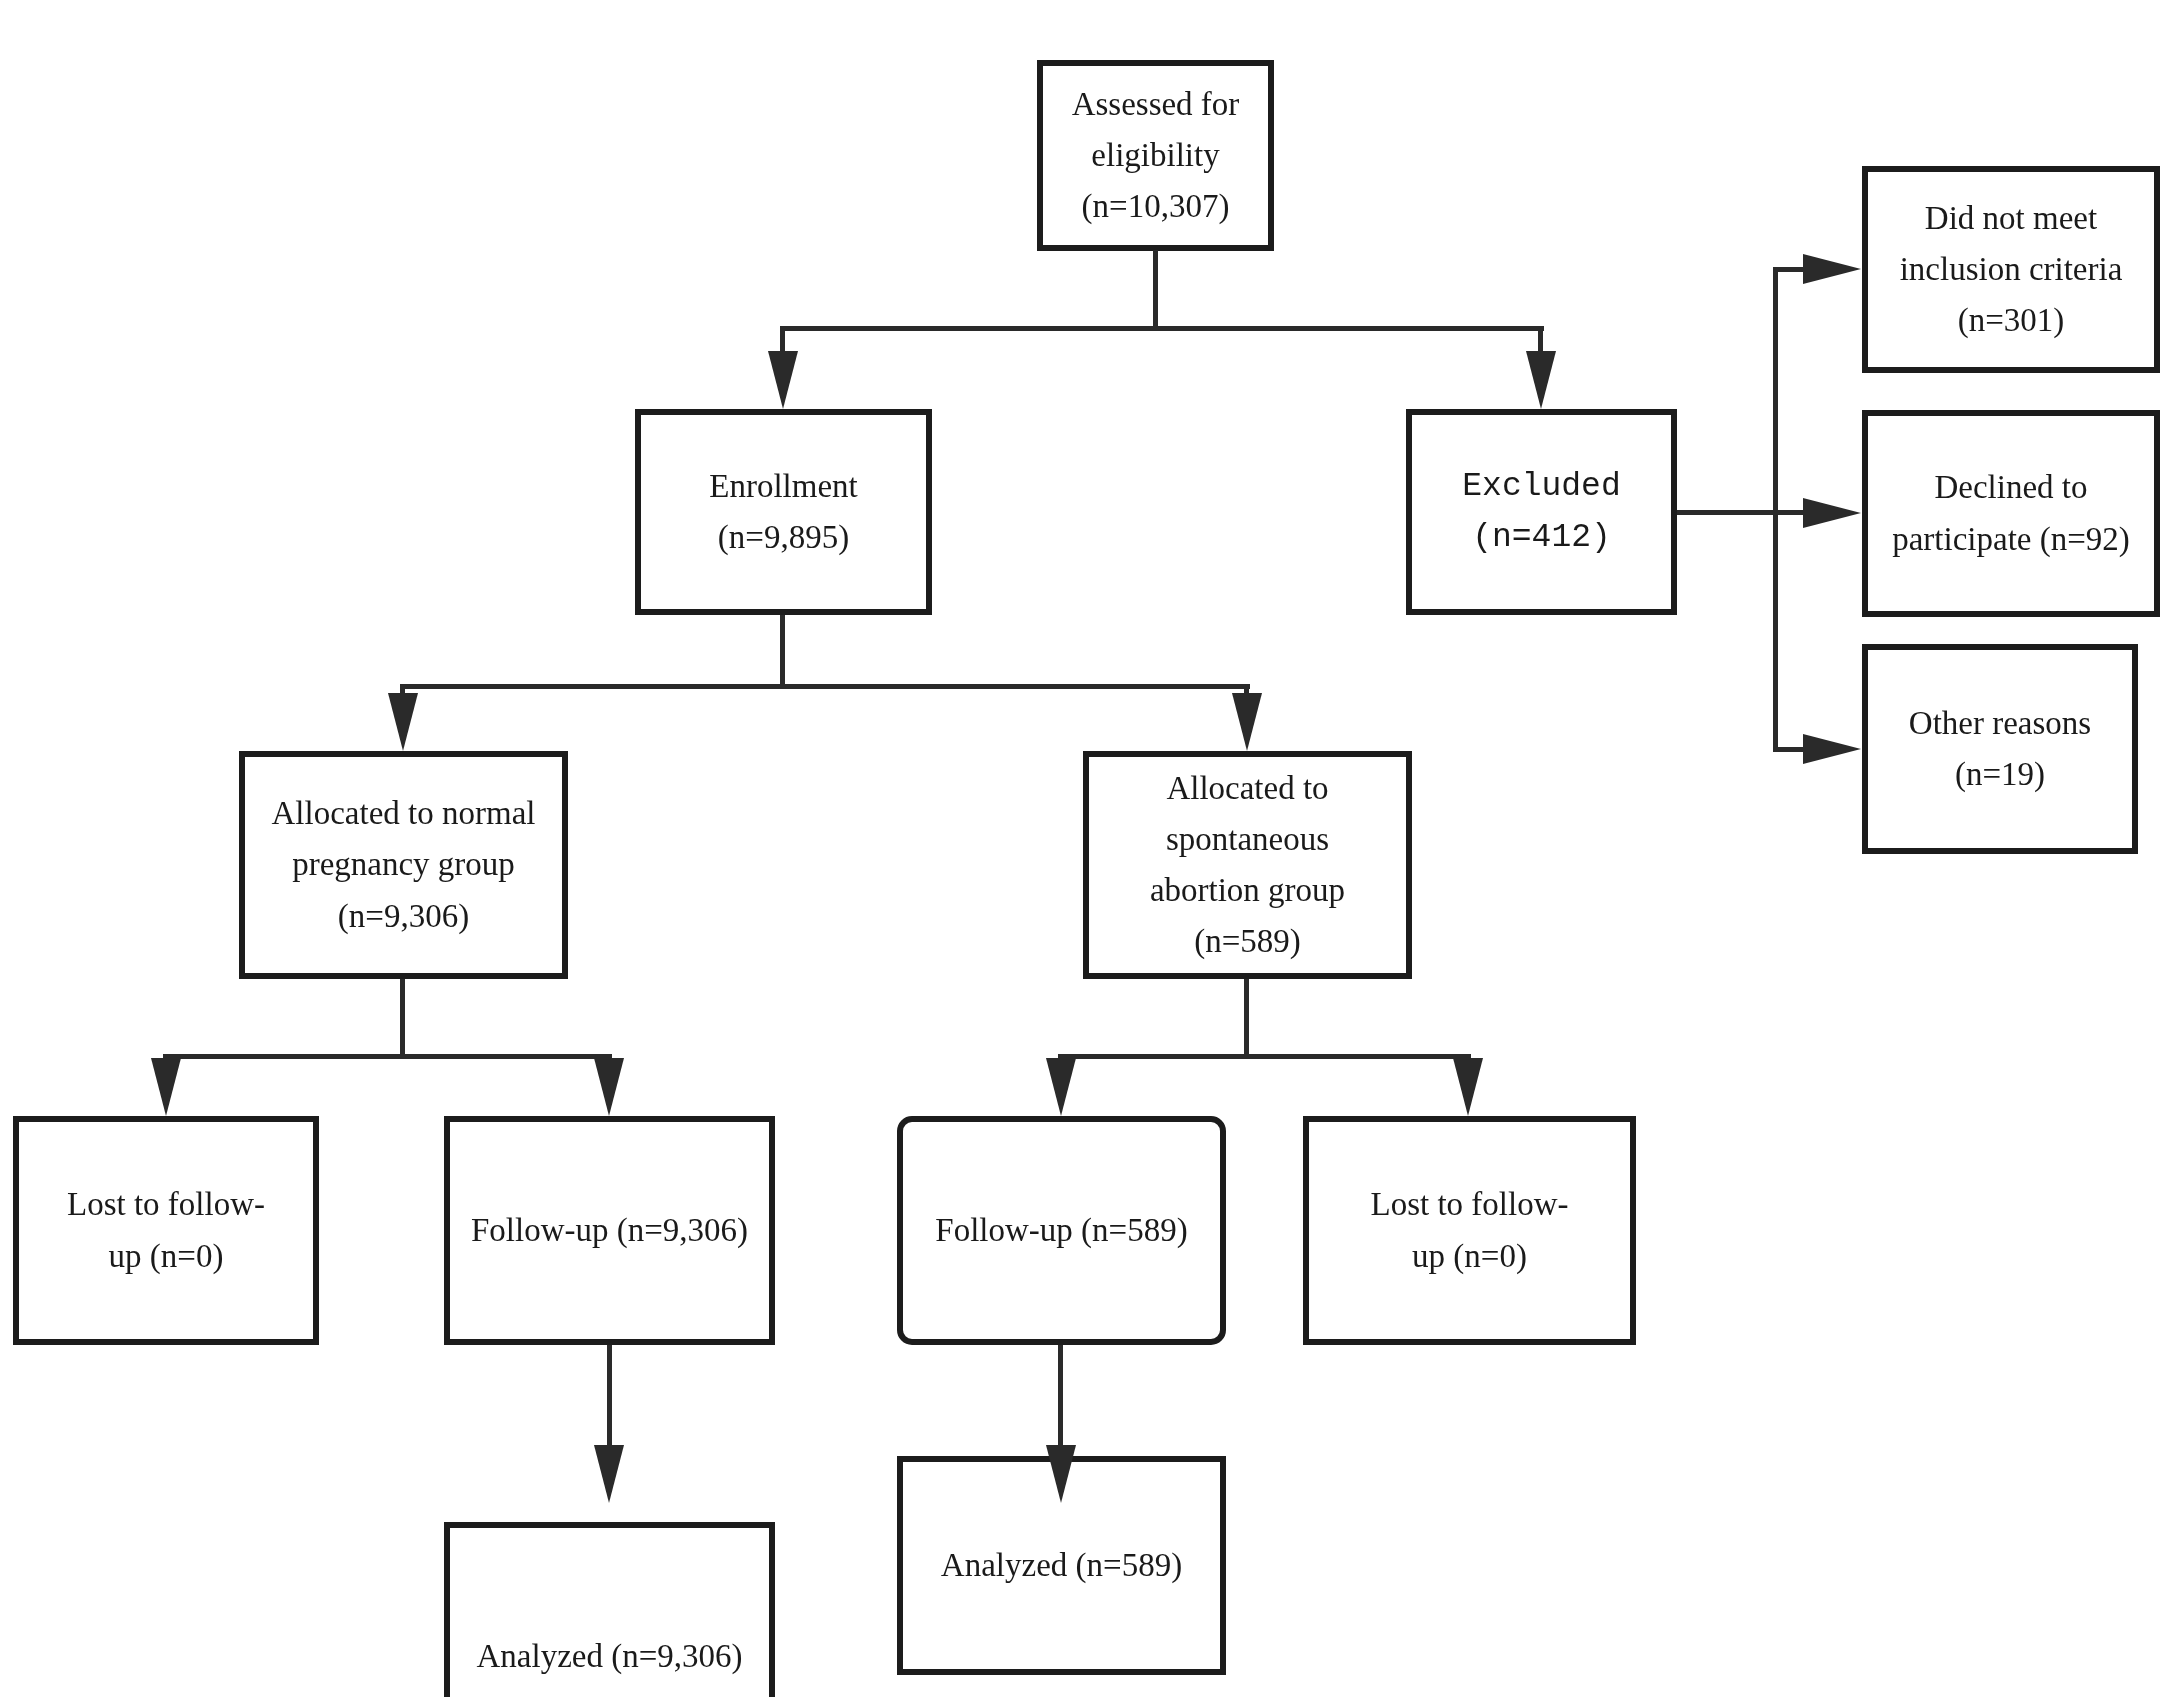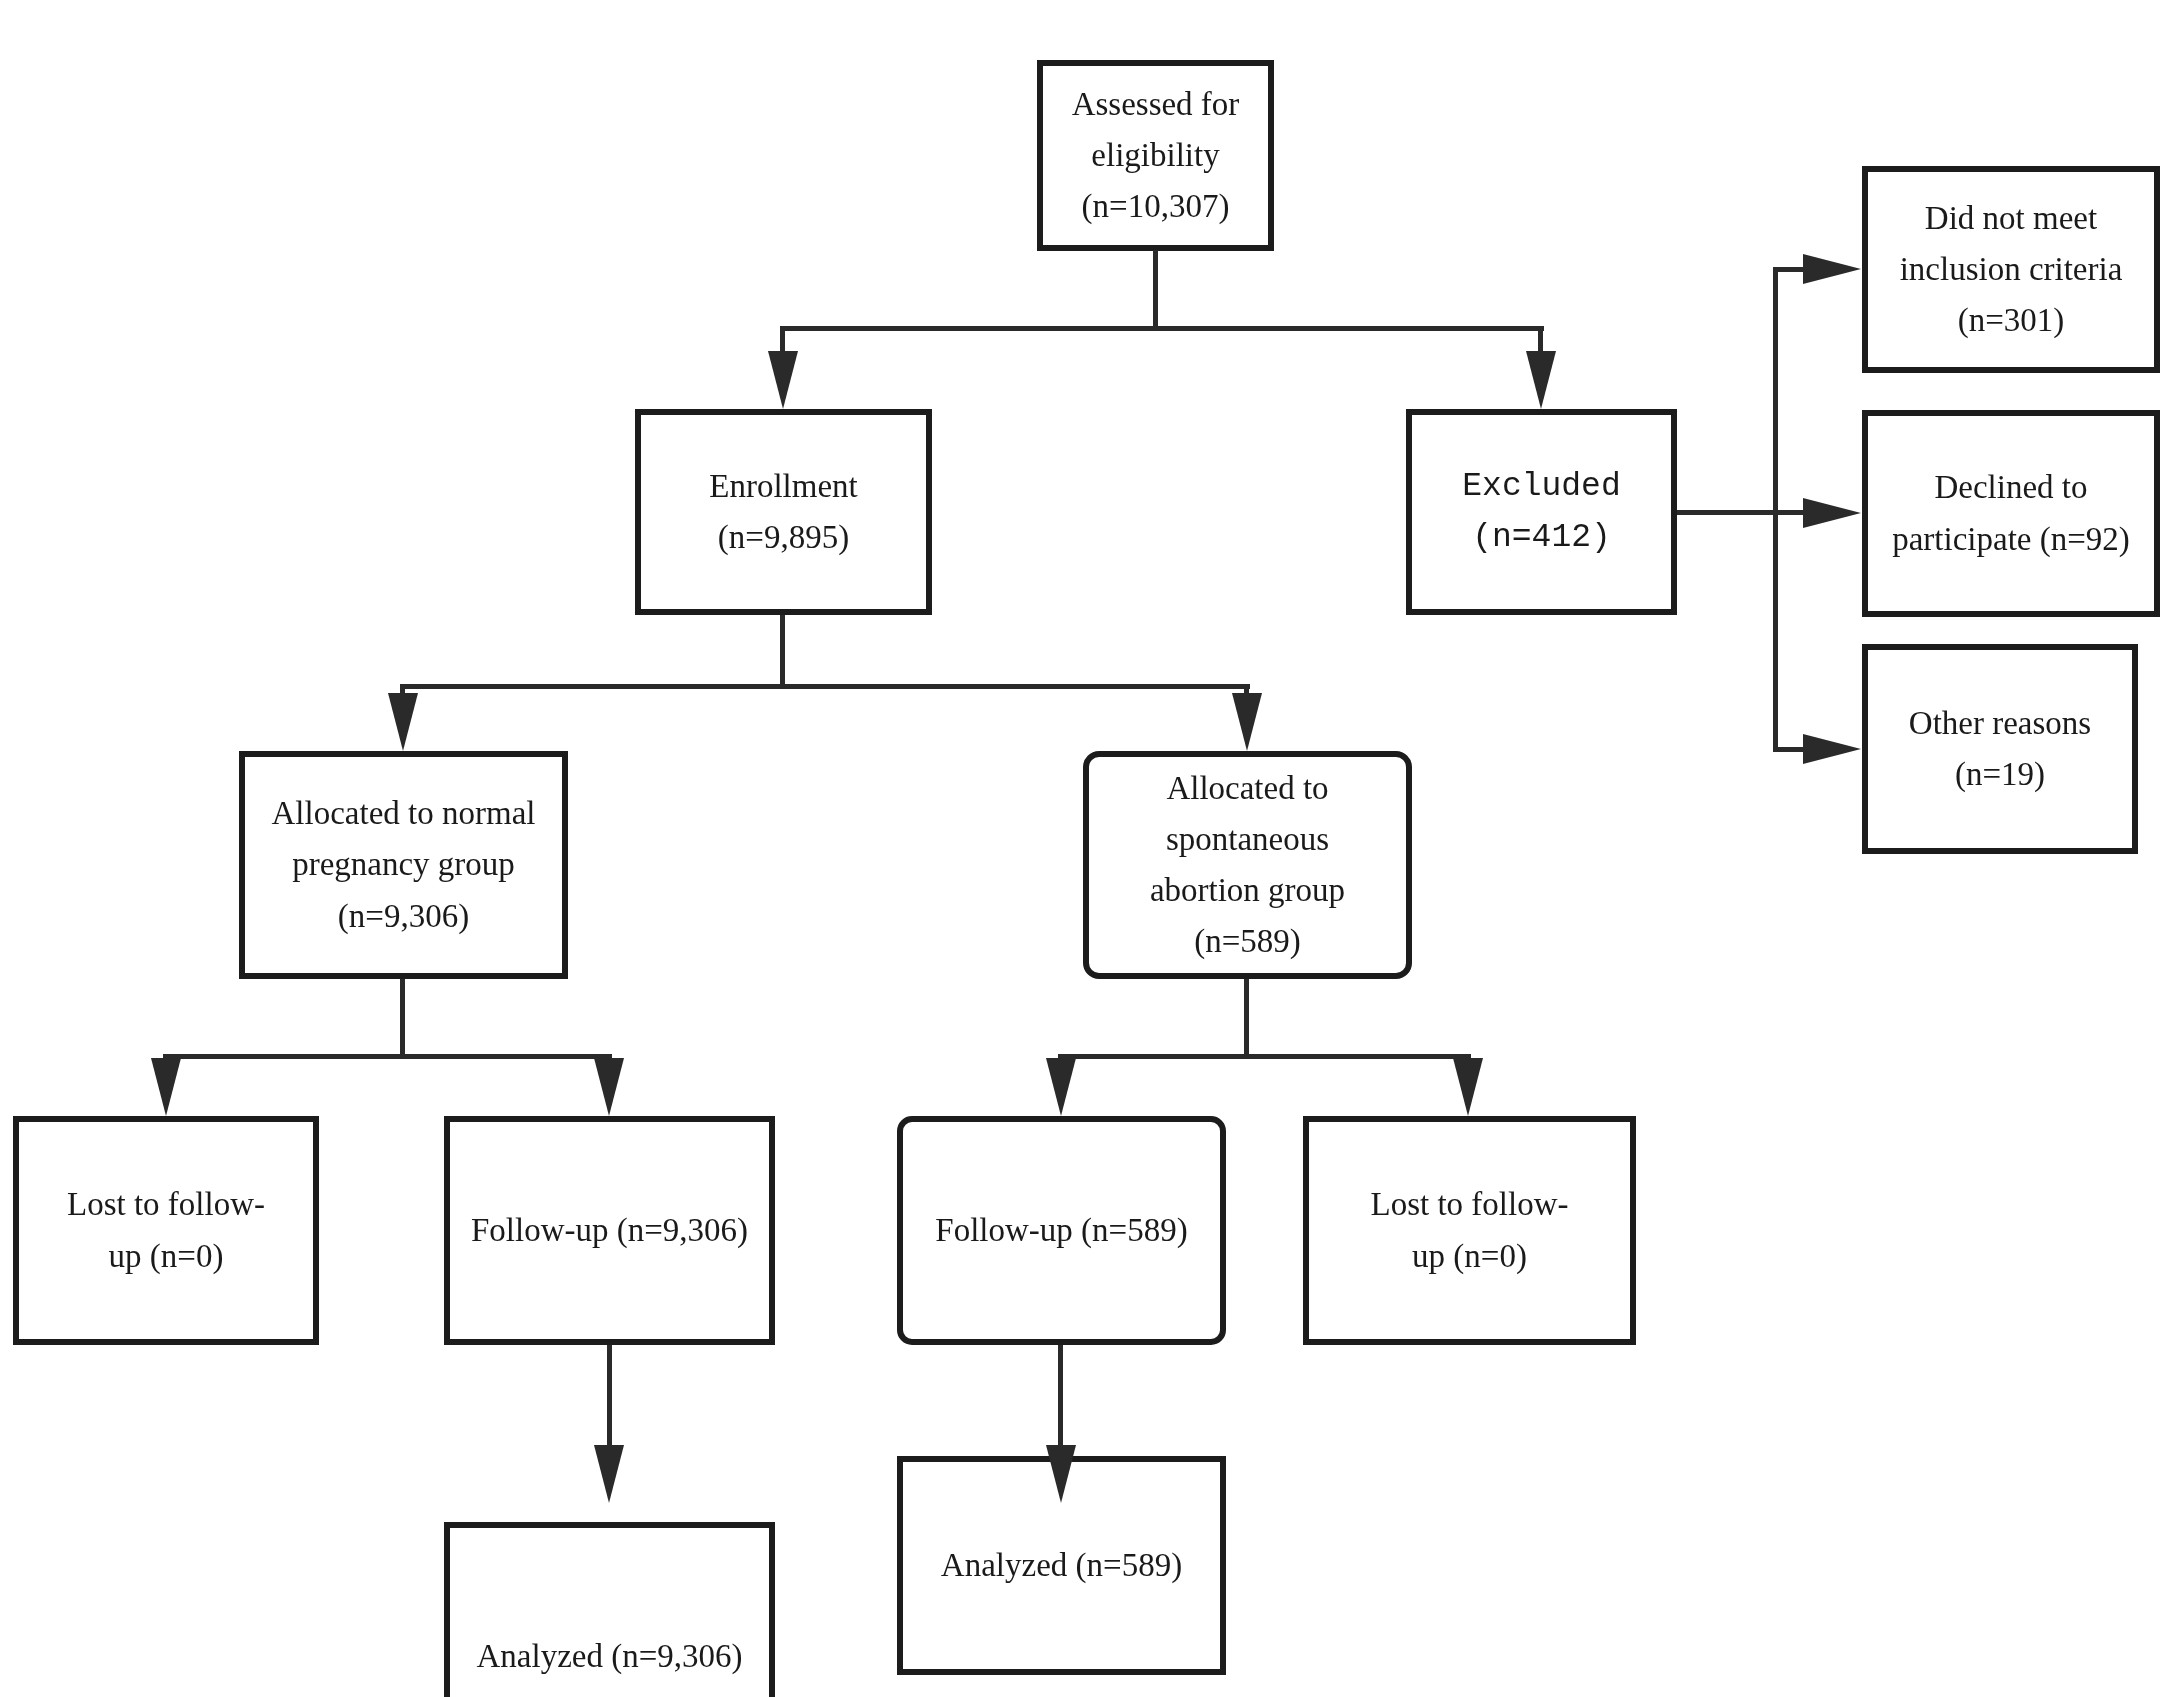--- a/index.html
+++ b/index.html
@@ -76,21 +76,21 @@
     <span class="lbl">Other reasons
 (n=19)</span>
   </div>
 
   <div class="box" style="left:239px;top:707px;width:329px;height:228px;">
     <span class="lbl">Allocated to normal
 pregnancy group
 (n=9,306)</span>
   </div>
 
-  <div class="box" style="left:1083px;top:707px;width:329px;height:228px;border-radius:16px;">
+  <div class="box" style="left:1083px;top:707px;width:329px;height:228px;">
     <span class="lbl">Allocated to
 spontaneous
 abortion group
 (n=589)</span>
   </div>
 
   <div class="box" style="left:13px;top:1072px;width:306px;height:229px;">
     <span class="lbl">Lost to follow-
 up (n=0)</span>
   </div>

